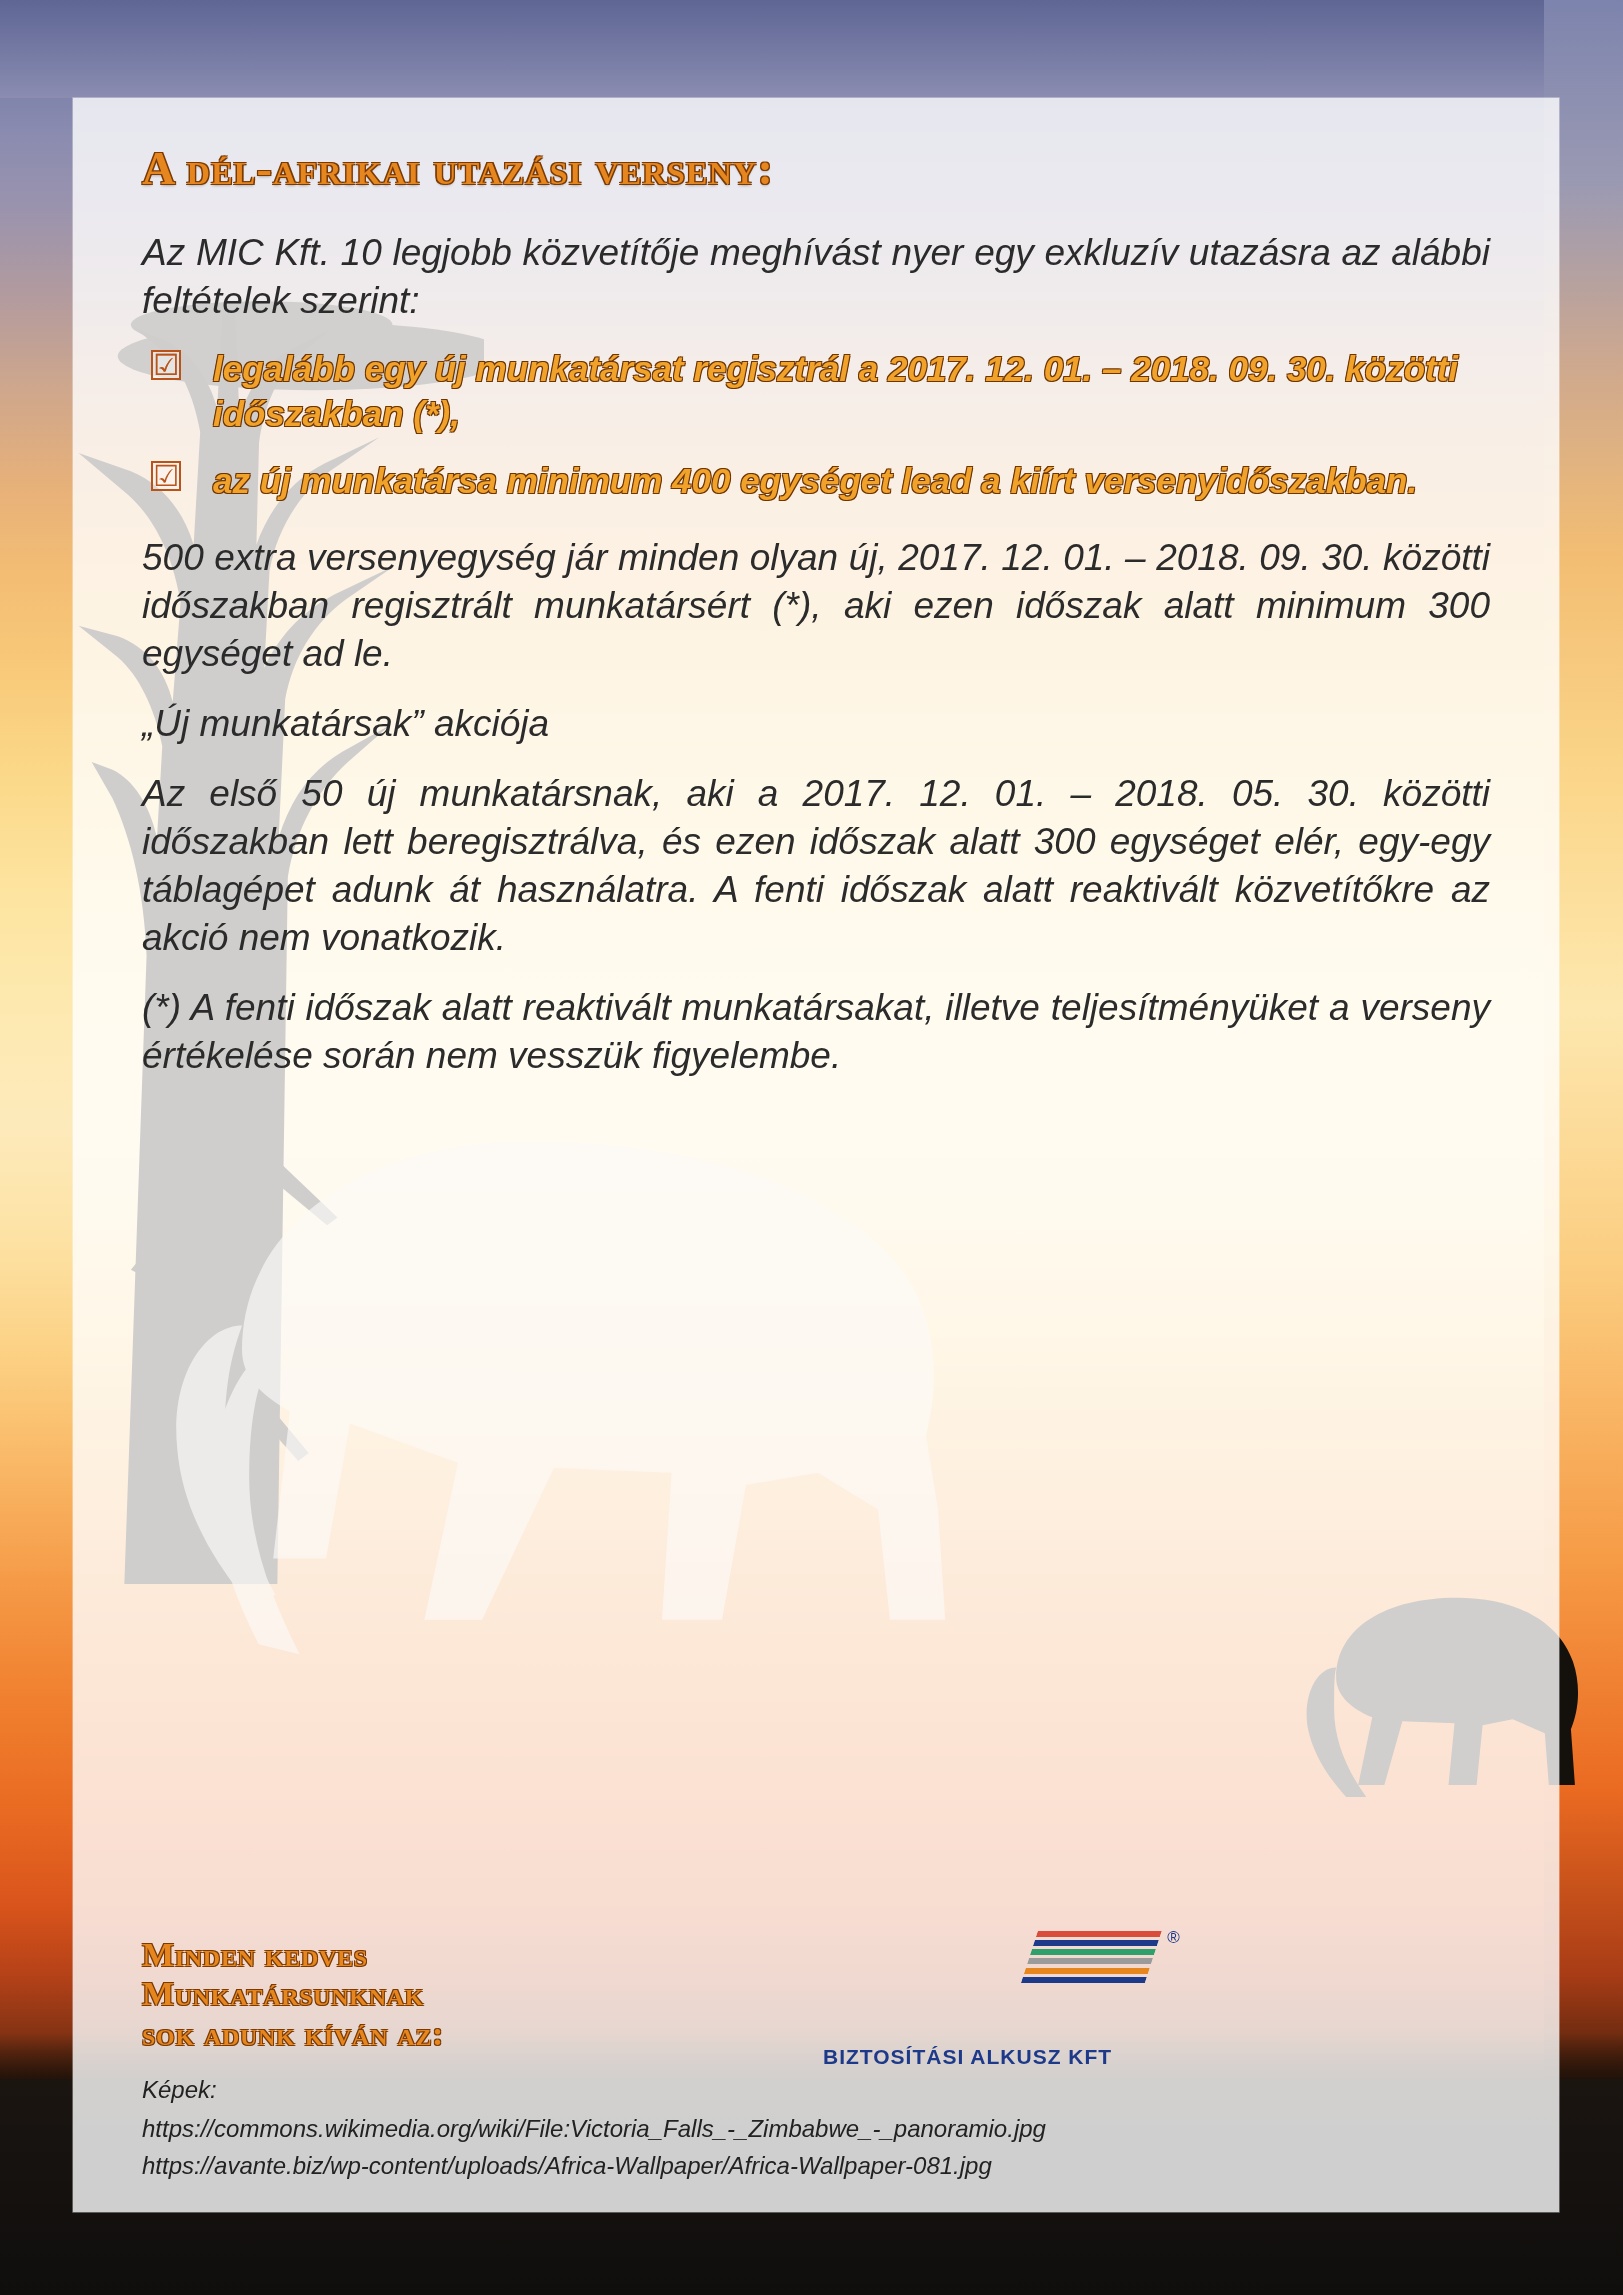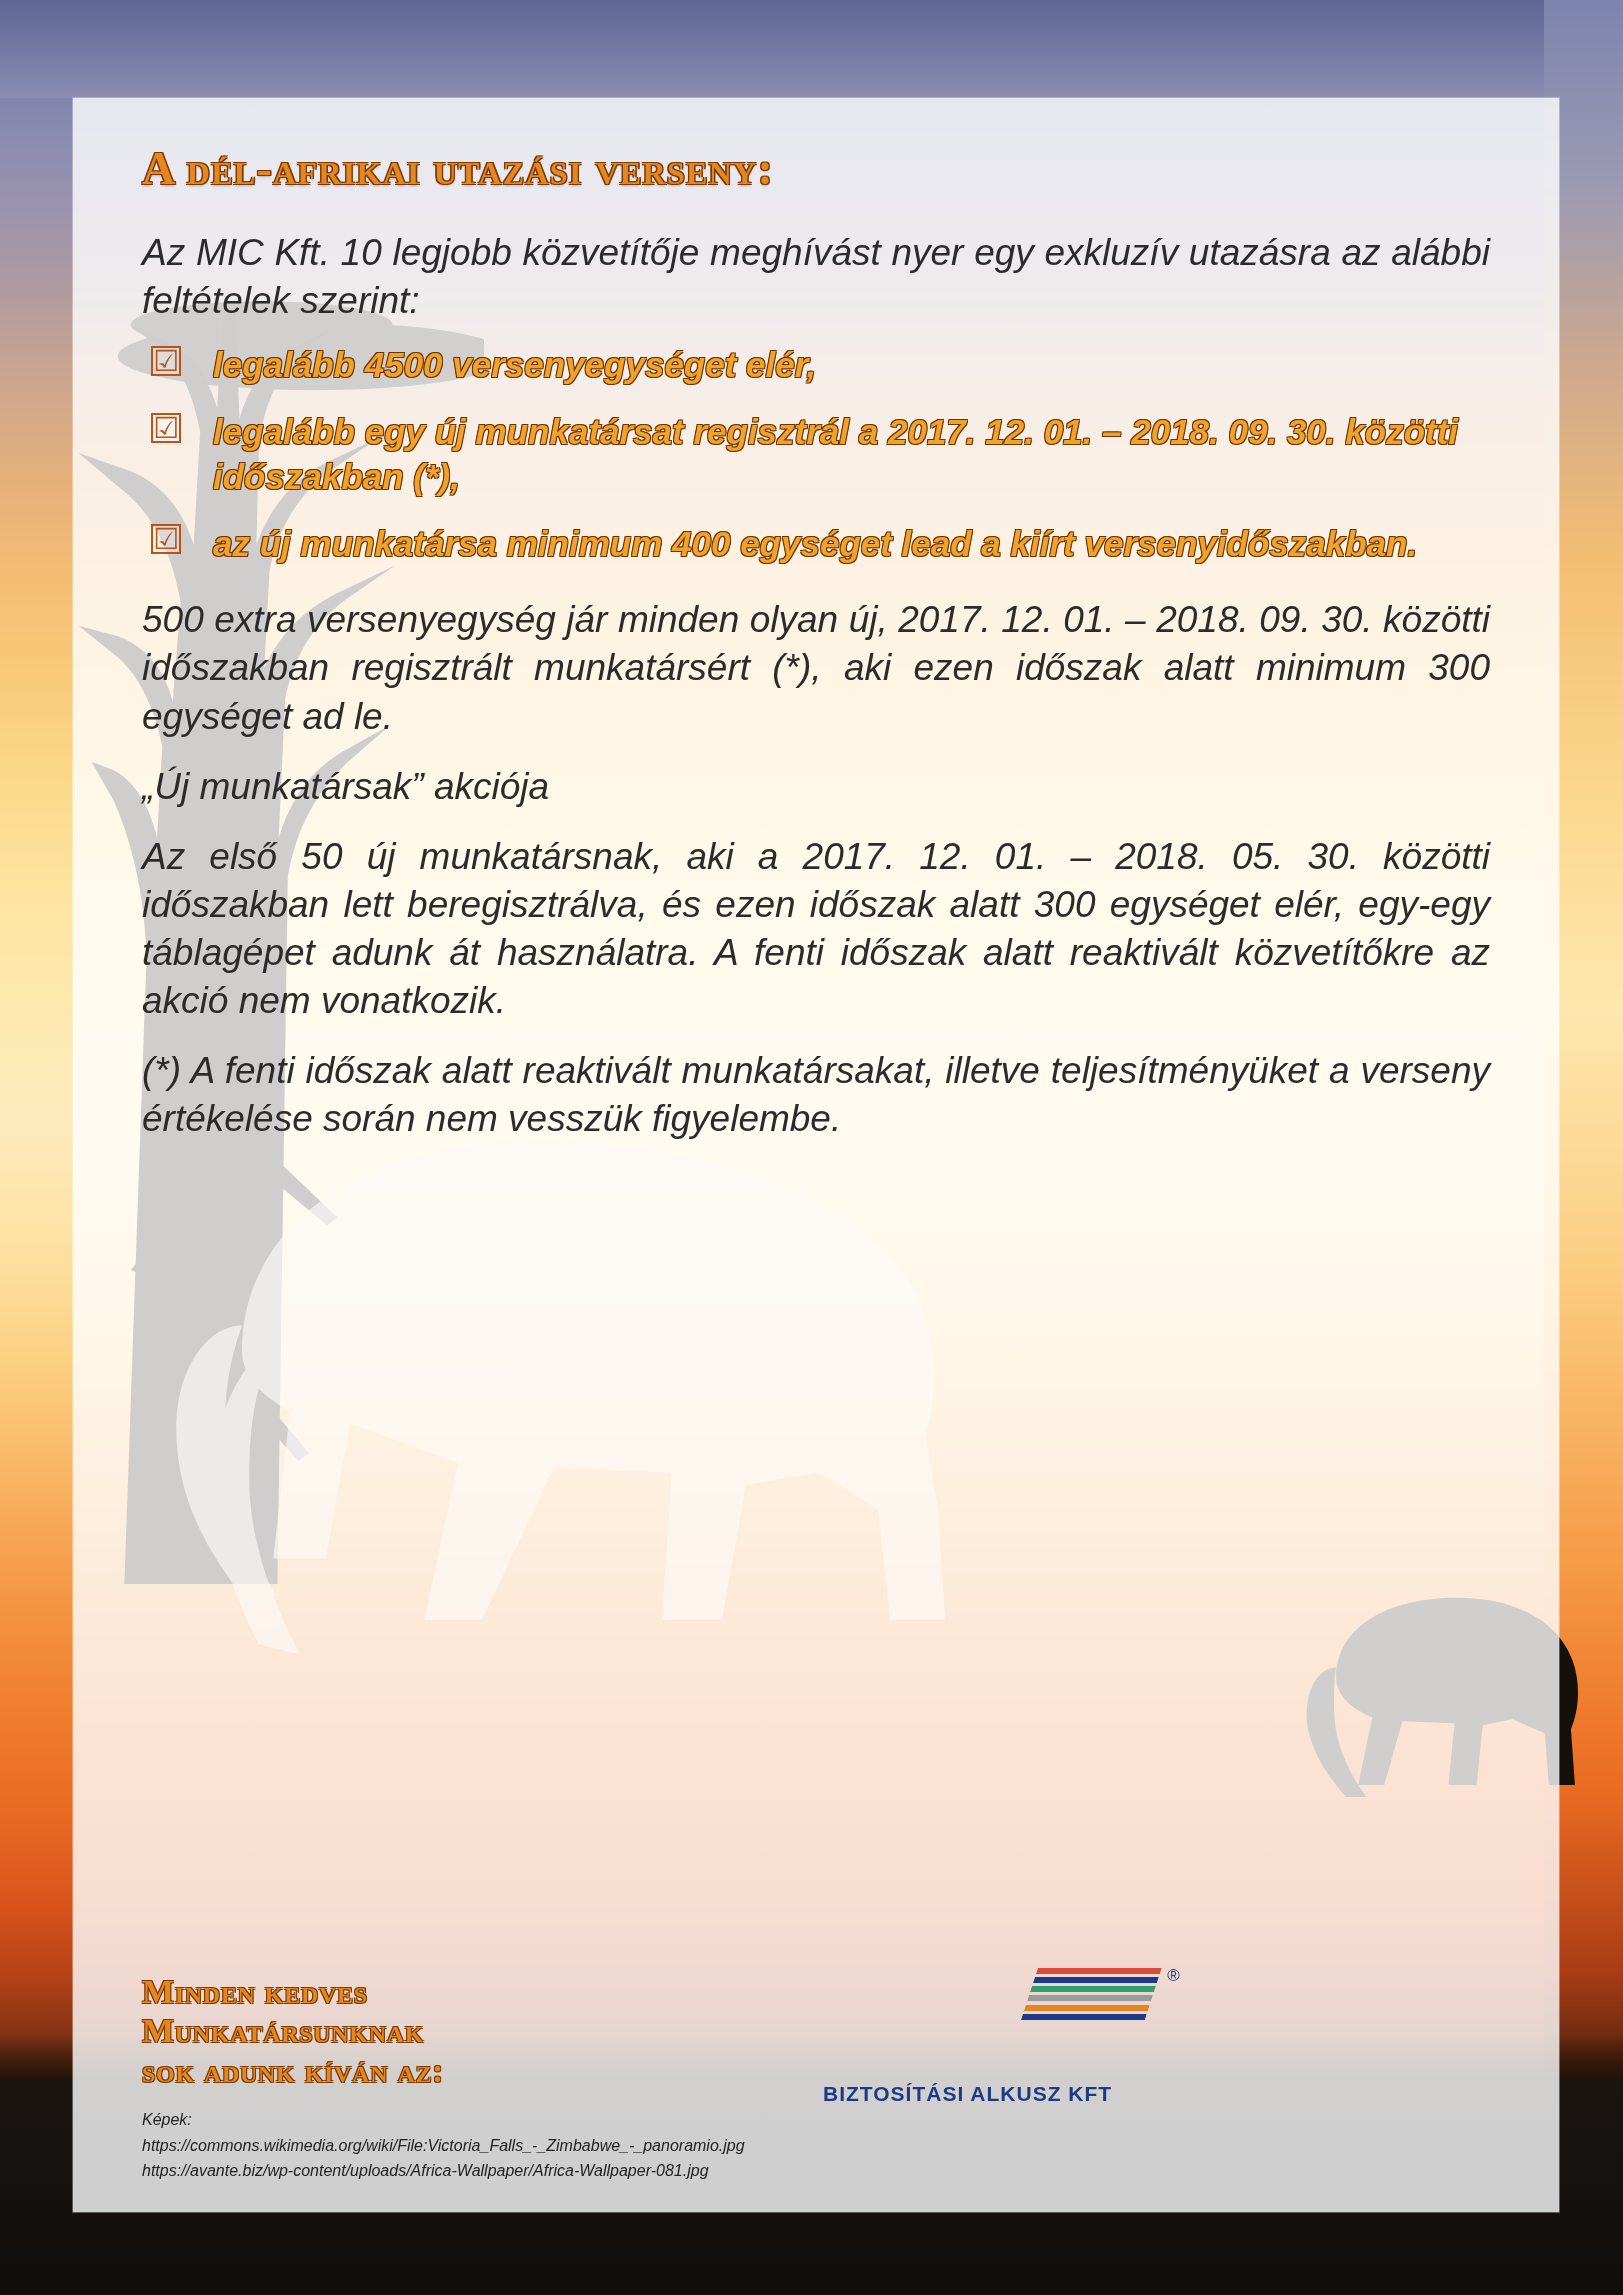--- a/index.html
+++ b/index.html
@@ -249,21 +249,21 @@
     font-size: 21px;
     letter-spacing: 1px;
     color: #1d3a8a;
     margin-top: -3.9px;
   }
 
   .credits {
     margin-top: 2.6px;
     font-family: "Liberation Sans", sans-serif;
     font-style: italic;
-    font-size: 16px;
+    font-size: 24px;
     line-height: 1.55;
     color: #222;
   }
   .credits .label { margin-bottom: 1.3px; }
   .credits .url { white-space: nowrap; }
 </style>
 </head>
 <body>
 
 <div class="poster">
@@ -321,21 +321,20 @@
   <div class="card">
     <div class="card-inner">
 
       <h1 class="title">A dél-afrikai utazási verseny:</h1>
 
       <p class="intro">Az MIC Kft. 10 legjobb közvetítője meghívást nyer egy exkluzív utazásra az alábbi feltételek szerint:</p>
 
       <ul class="checklist">
         <li>
           <span class="box">☑</span>
-          <span>legalább 4500 versenyegységet elér,</span>
         </li>
         <li>
           <span class="box">☑</span>
           <span>legalább egy új munkatársat regisztrál a 2017. 12. 01. – 2018. 09. 30. közötti időszakban (*),</span>
         </li>
         <li>
           <span class="box">☑</span>
           <span>az új munkatársa minimum 400 egységet lead a kiírt versenyidőszakban.</span>
         </li>
       </ul>

